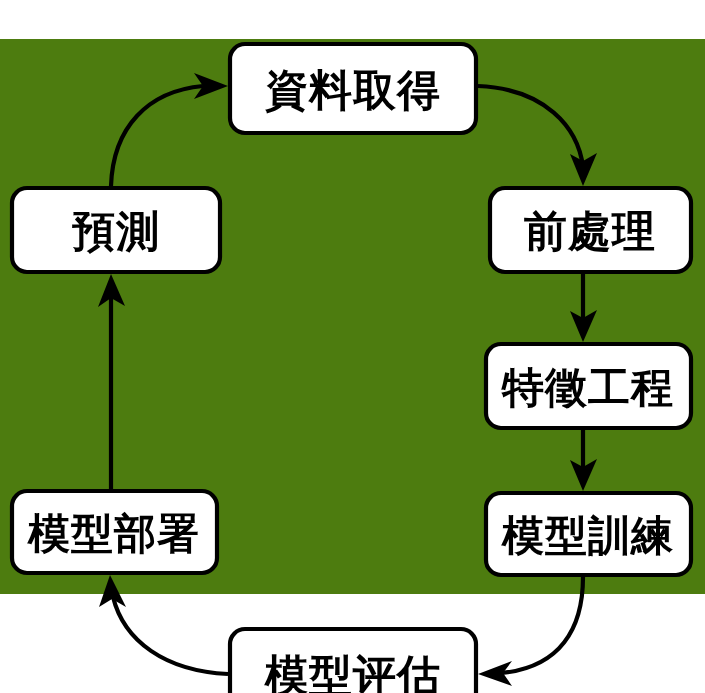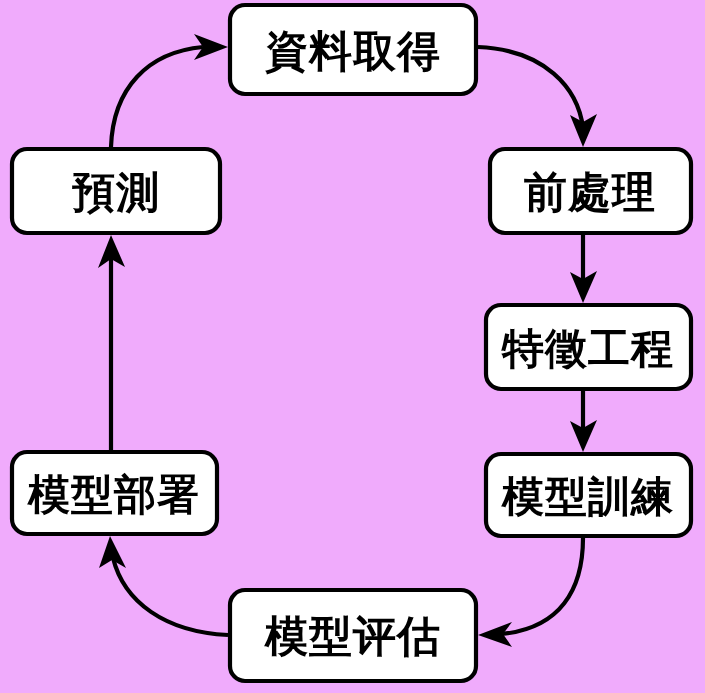--- a/index.html
+++ b/index.html
@@ -9,22 +9,23 @@
   }
   body {
     width: 705px;
     height: 693px;
     overflow: hidden;
     font-family: "DejaVu Sans", "Liberation Sans", sans-serif;
   }
   #diagram-root {
     position: relative;
     width: 705px;
-    height: 693px;
-    background: #f0abfc;
+    height: 555px;
+    background: #4d7c0f;
+    margin-top: 39px;
   }
   svg.flow-canvas {
     display: block;
     width: 705px;
     height: 693px;
   }
   .node-box {
     fill: #ffffff;
     stroke: #000000;
     stroke-width: 4.2;

